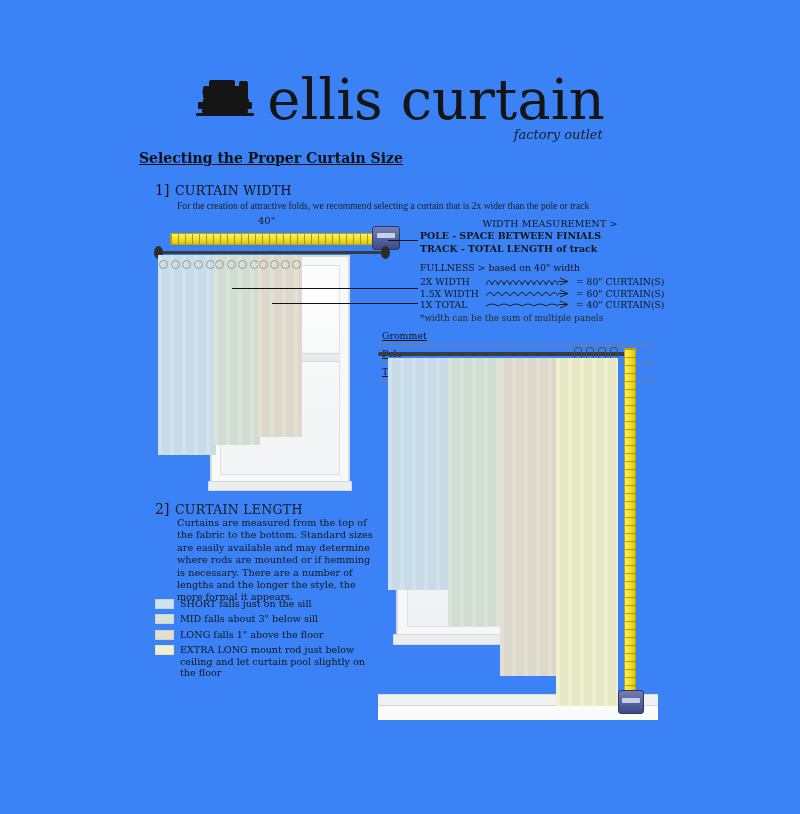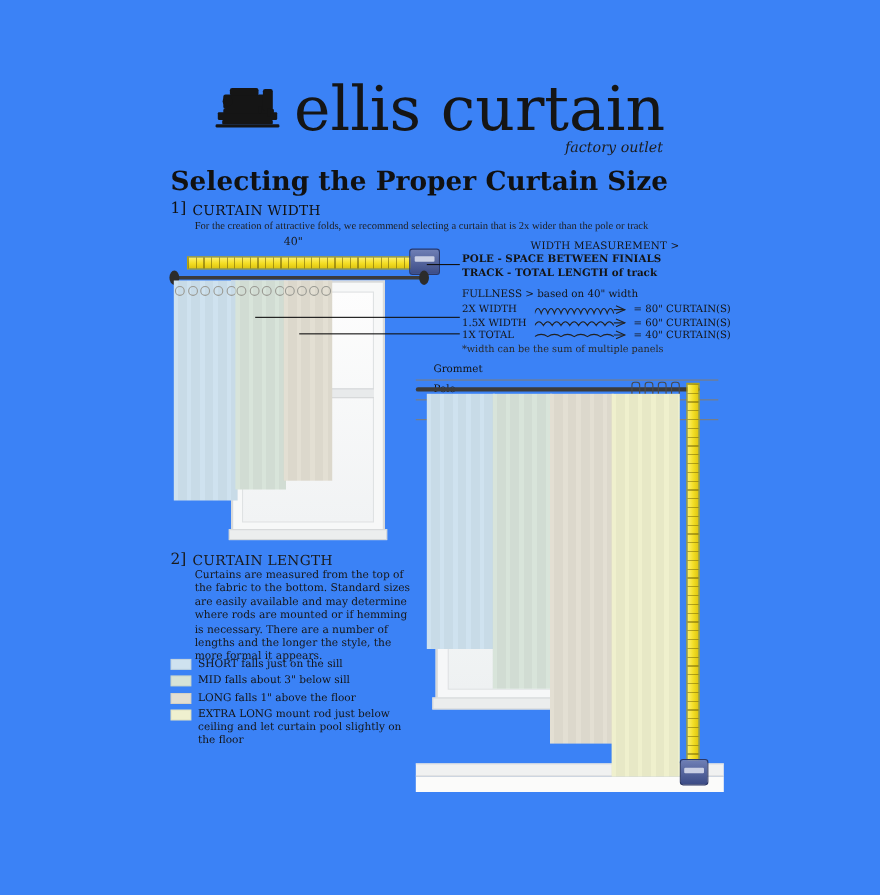--- a/index.html
+++ b/index.html
@@ -58,26 +58,27 @@
     bottom: -14px;
     font-family: "DejaVu Serif", serif;
     font-style: italic;
     font-size: 13px;
     color: #1c1c1c;
   }
 
   
   #headline {
     position: absolute;
-    left: 155px;
+    left: 139px;
     top: 150px;
     font-family: "DejaVu Serif", serif;
     font-weight: 700;
-    font-size: 24px;
+    font-size: 14px;
     color: #111;
+    text-decoration: underline;
   }
 
   
   #sec1-num {
     position: absolute;
     left: 155px;
     top: 182px;
     font-family: "DejaVu Serif", serif;
     font-size: 14px;
     color: #111;
@@ -291,25 +292,26 @@
   }
   .dim-leader {
     position: absolute;
     height: 1px;
     background: #111;
   }
 
   
   #gpt-labels {
     position: absolute;
-    left: 394px;
+    left: 382px;
     top: 330px;
     font-family: "DejaVu Serif", serif;
     font-size: 9.4px;
     color: #141414;
+    text-decoration: underline;
   }
   #gpt-labels .row { height: 18px; }
   #gpt-rule-1, #gpt-rule-2, #gpt-rule-3 {
     position: absolute;
     height: 1px;
     background: #7d7d7d;
   }
 
   
   #sec2-num {

